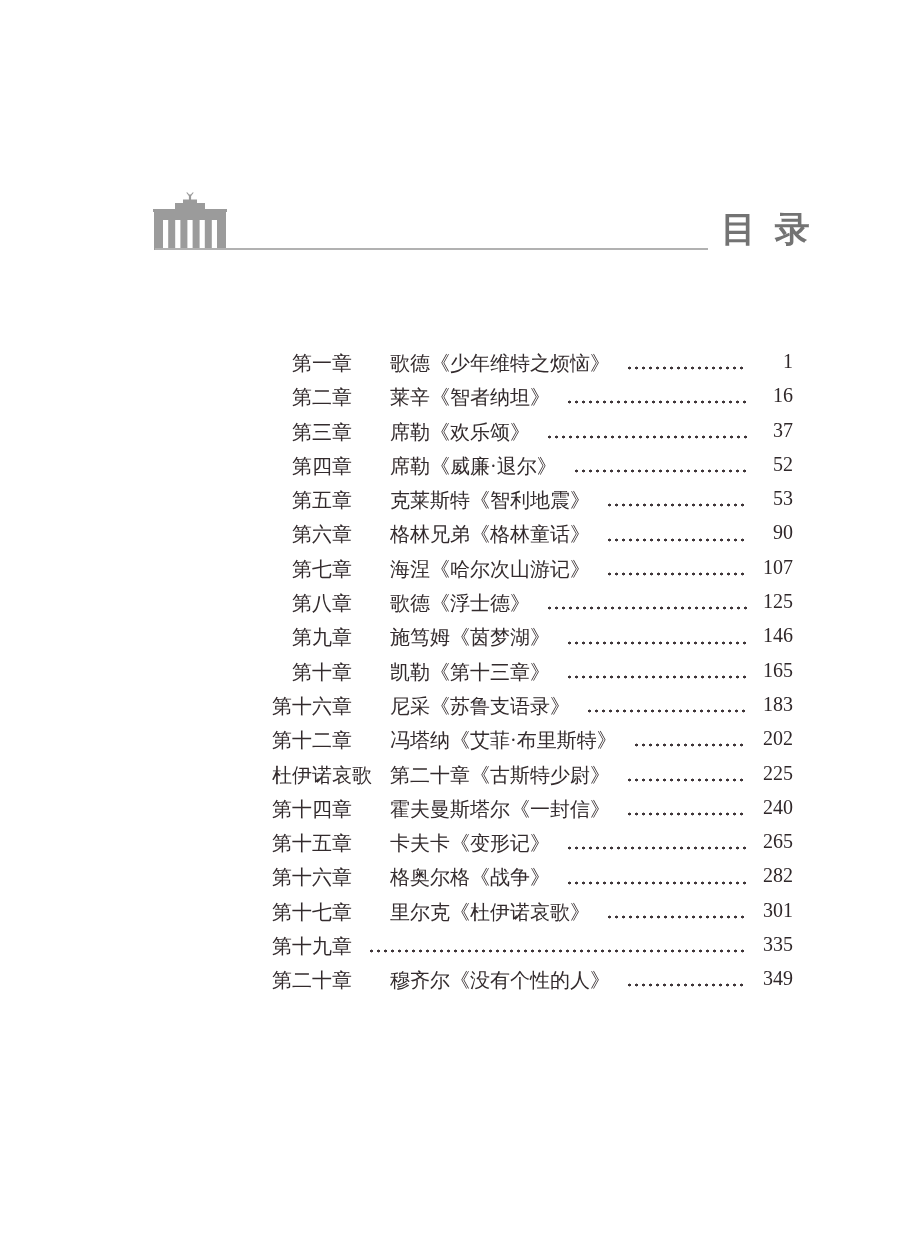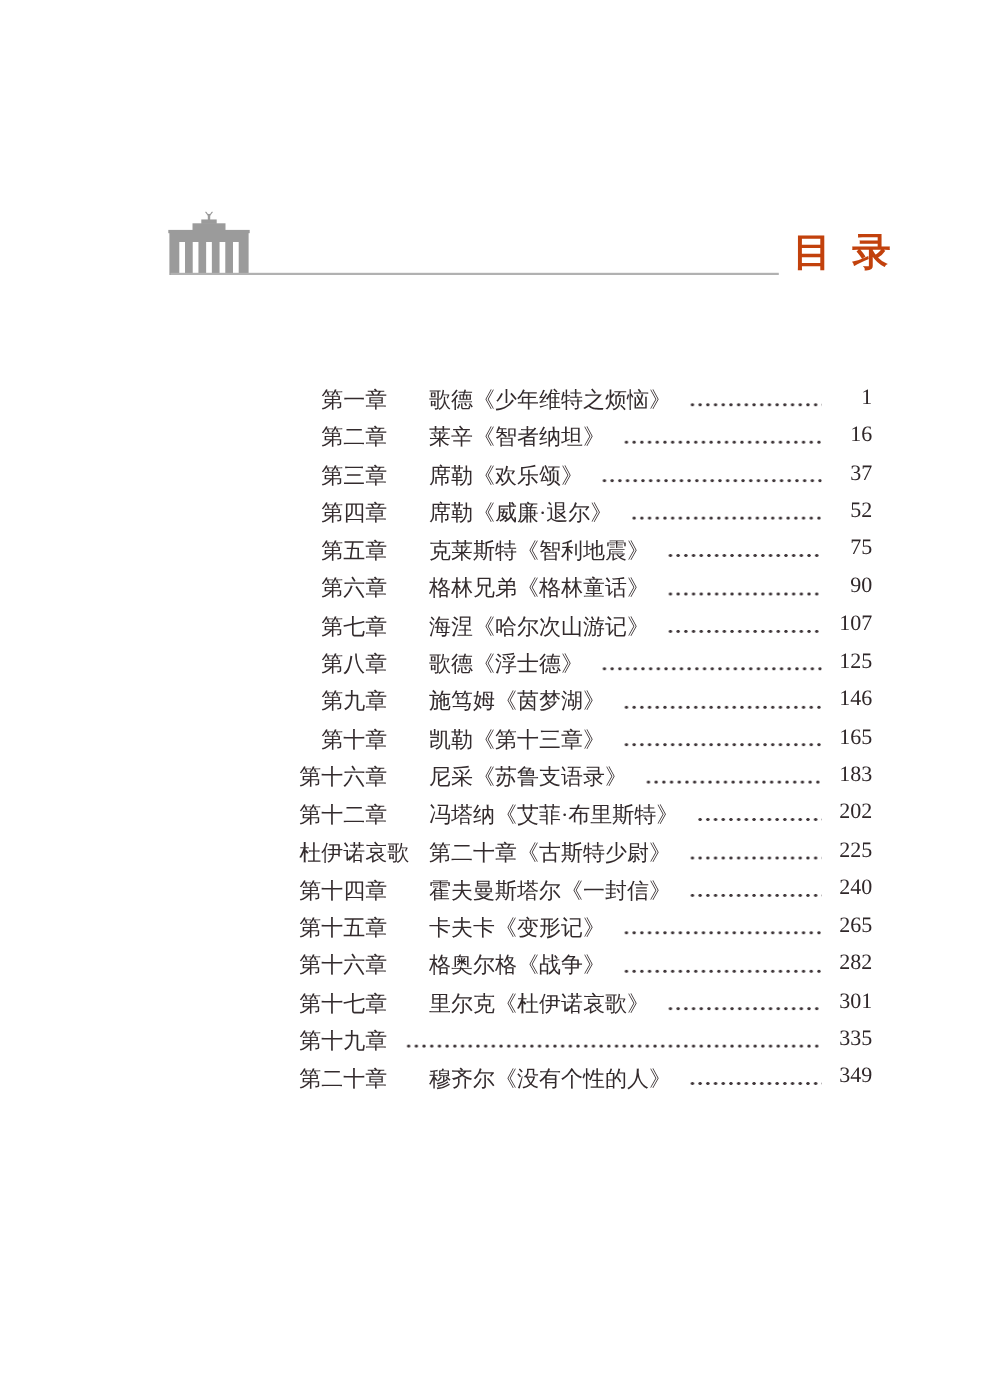--- a/index.html
+++ b/index.html
@@ -31,21 +31,21 @@
     background: #b1b1b1;
   }
   .page-title {
     position: absolute;
     left: 721px;
     top: 211px;
     font-family: "Liberation Serif", serif;
     font-size: 35px;
     font-weight: bold;
     letter-spacing: 5px;
-    color: #c2410c;
+    color: #737373;
     white-space: nowrap;
     line-height: 1.1;
   }
 
   
   .toc {
     position: absolute;
     left: 272px;
     top: 350px;
     width: 521px;
@@ -143,21 +143,21 @@
     <span class="chapter">第四章</span>
     <span class="title">席勒《威廉·退尔》</span>
     <span class="leader"></span>
     <span class="pnum">52</span>
   </div>
 
   <div class="row">
     <span class="chapter">第五章</span>
     <span class="title">克莱斯特《智利地震》</span>
     <span class="leader"></span>
-    <span class="pnum">75</span>
+    <span class="pnum">53</span>
   </div>
 
   <div class="row">
     <span class="chapter">第六章</span>
     <span class="title">格林兄弟《格林童话》</span>
     <span class="leader"></span>
     <span class="pnum">90</span>
   </div>
 
   <div class="row">

